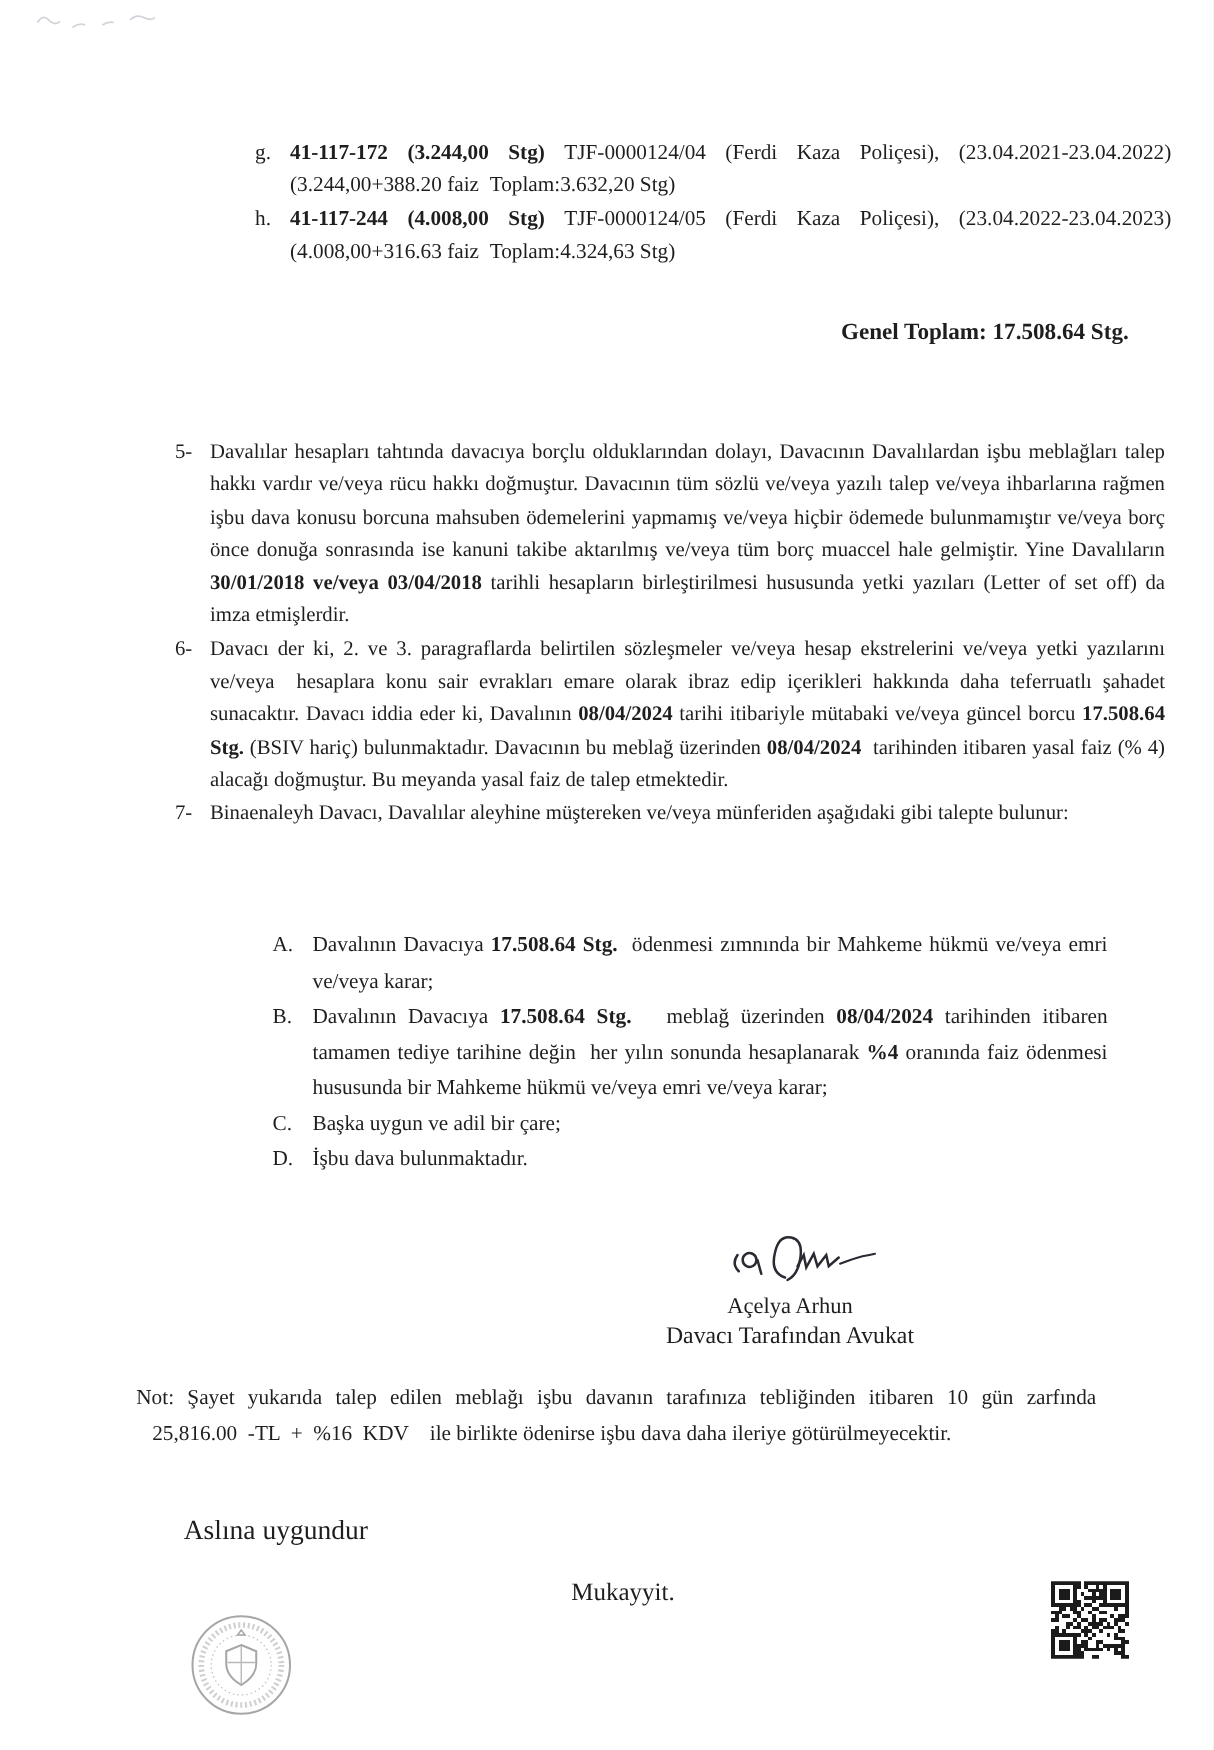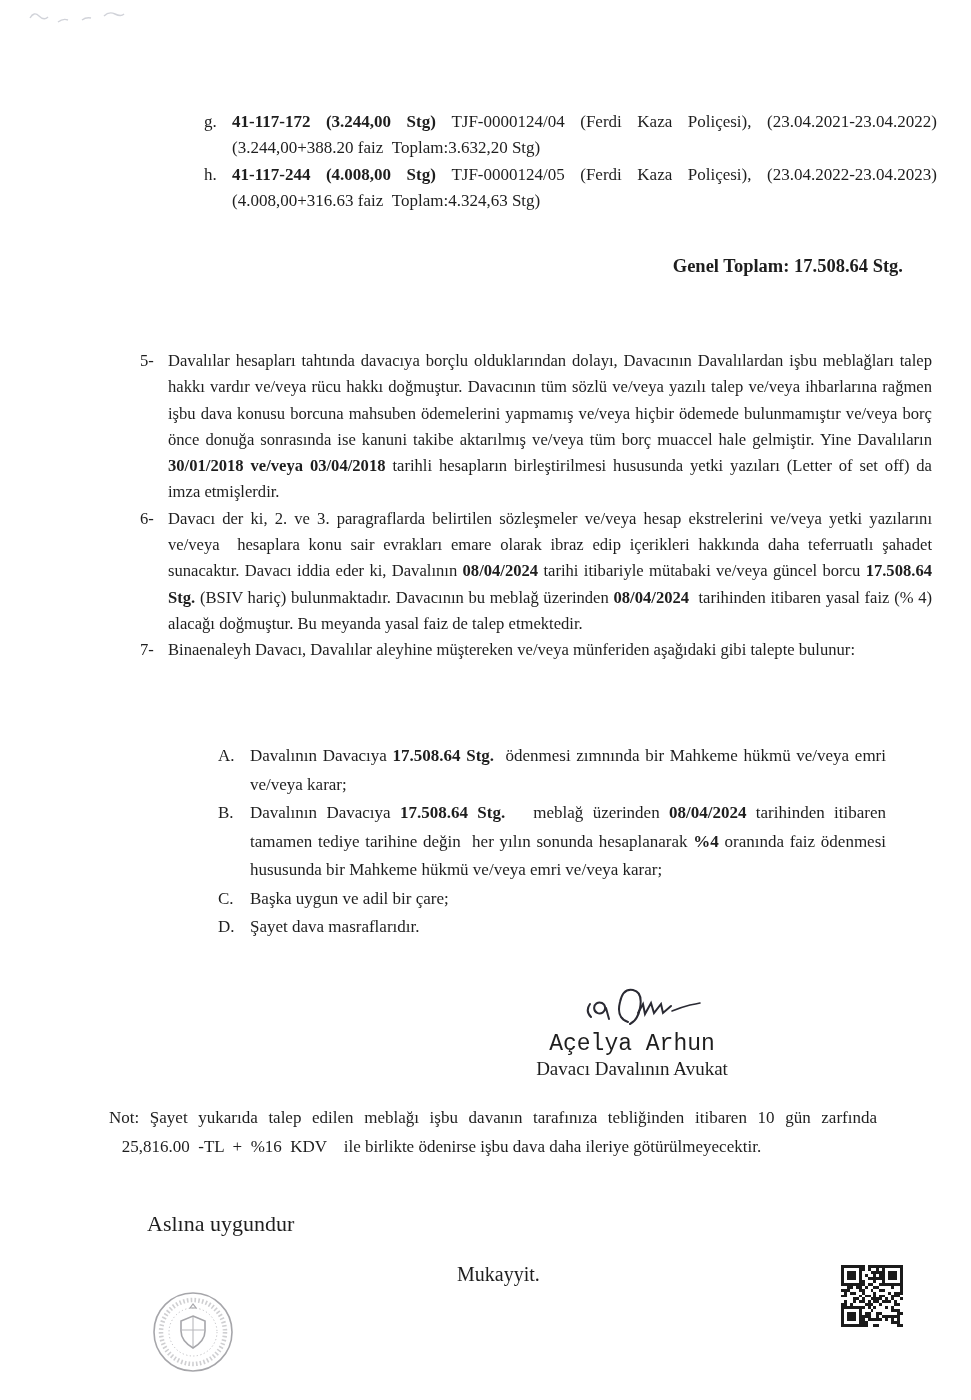--- a/index.html
+++ b/index.html
@@ -25,21 +25,21 @@
   .paras{position:absolute;left:140px;top:348px;width:792px;font-size:16.6px;line-height:26.3px;}
   .para-item{position:relative;padding-left:28px;}
   .para-marker{position:absolute;left:0;top:0;}
   
   .requests{position:absolute;left:218px;top:742px;width:668px;font-size:17px;line-height:28.5px;}
   .request-item{position:relative;padding-left:32px;}
   .request-marker{position:absolute;left:0;top:0;}
   
   .sig-block{position:absolute;left:432px;top:982px;width:400px;text-align:center;}
   .sig-scribble{display:block;margin:0 auto 2px 150px;}
-  .sig-name{font-size:23px;line-height:24px;font-family:Liberation Mono, monospace;}
+  .sig-name{font-size:18px;line-height:24px;}
   .sig-title{font-size:19px;line-height:26px;}
   
   .note{position:absolute;left:109px;top:1104px;width:768px;font-size:17px;line-height:28.5px;}
   .cert{position:absolute;left:147px;top:1211px;font-size:22px;}
   
   .footer-registrar{position:absolute;left:18px;top:1271px;font-size:11.6px;color:#2b2b2b;letter-spacing:.2px;}
   .footer-mukayyit{position:absolute;left:457px;top:1263px;font-size:20px;}
   .seal{position:absolute;left:145px;top:1284px;}
   .qr{position:absolute;left:840px;top:1265px;width:64px;height:62px;}
   .pencil{position:absolute;left:24px;top:6px;}
@@ -90,36 +90,36 @@
     <div class="request-item just">
       <span class="request-marker">B.</span>
       <span><span>Davalının Davacıya </span><span class="b">17.508.64 Stg.</span><span> &nbsp;&nbsp;meblağ üzerinden </span><span class="b">08/04/2024</span><span> tarihinden itibaren tamamen tediye tarihine değin &nbsp;her yılın sonunda hesaplanarak </span><span class="b">%4</span><span> oranında faiz ödenmesi hususunda bir Mahkeme hükmü ve/veya emri ve/veya karar;</span></span>
     </div>
     <div class="request-item">
       <span class="request-marker">C.</span>
       <span><span>Başka uygun ve adil bir çare;</span></span>
     </div>
     <div class="request-item">
       <span class="request-marker">D.</span>
-      <span><span>Şayet dava masraflarıdır.</span></span>
+      <span><span>İşbu dava bulunmaktadır.</span></span>
     </div>
   </div>
 
   <div class="sig-block">
     <svg class="sig-scribble" width="140" height="48" viewBox="0 0 140 48">
       <g fill="none" stroke="#2a2a33" stroke-width="2" stroke-linecap="round">
         <path d="M8 22 q-5 7 1 13"></path>
         <path d="M20 21 a5.5 5.5 0 1 0 0.2 0.1 M24 26 l3 11"></path>
         <path d="M46 40 q-12 -4 -8 -20 q3 -14 13 -12 q10 2 7 18 q-2 12 -10 16"></path>
         <path d="M56 31 l5 -9 l2 10 l6 -11 l3 10 l7 -9 l2 9 l8 -7"></path>
         <path d="M90 29 q10 -4 18 -6 q6 -1 10 -2" stroke-width="1.6"></path>
       </g>
     </svg>
     <div class="sig-name">Açelya Arhun</div>
-    <div class="sig-title">Davacı Davalının Avukat</div>
+    <div class="sig-title">Davacı Tarafından Avukat</div>
   </div>
 
   <div class="note just"><span>Not: Şayet yukarıda talep edilen meblağı işbu davanın tarafınıza tebliğinden itibaren 10 gün zarfında &nbsp;&nbsp;&nbsp;25,816.00 &nbsp;-TL &nbsp;+ &nbsp;%16 &nbsp;KDV &nbsp;&nbsp;&nbsp;ile birlikte ödenirse işbu dava daha ileriye götürülmeyecektir.</span></div>
 
   <div class="cert">Aslına uygundur</div>
 
   <div class="footer-mukayyit">Mukayyit.</div>
 
   <svg class="seal" width="96" height="96" viewBox="0 0 96 96">
     <g stroke="#97979c" fill="none" opacity="0.85">

